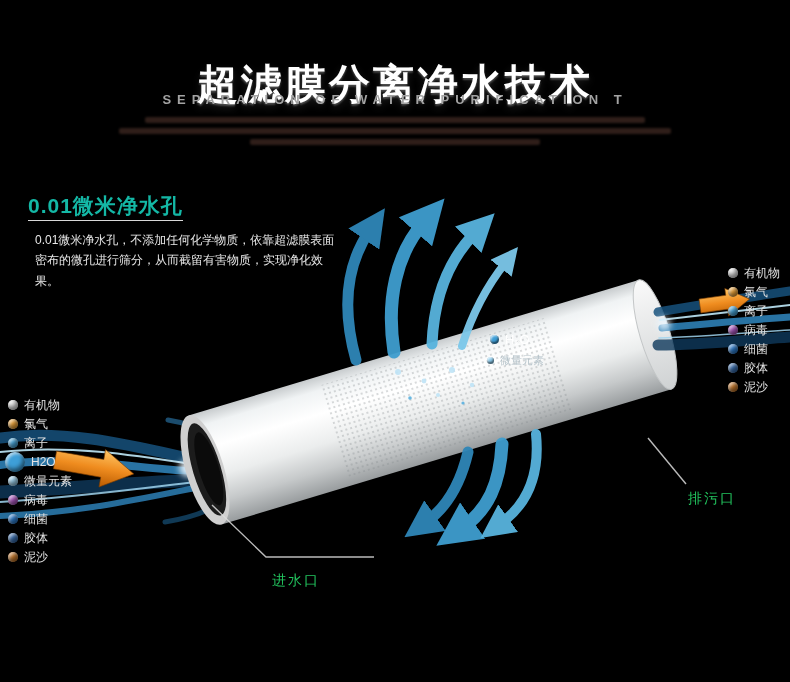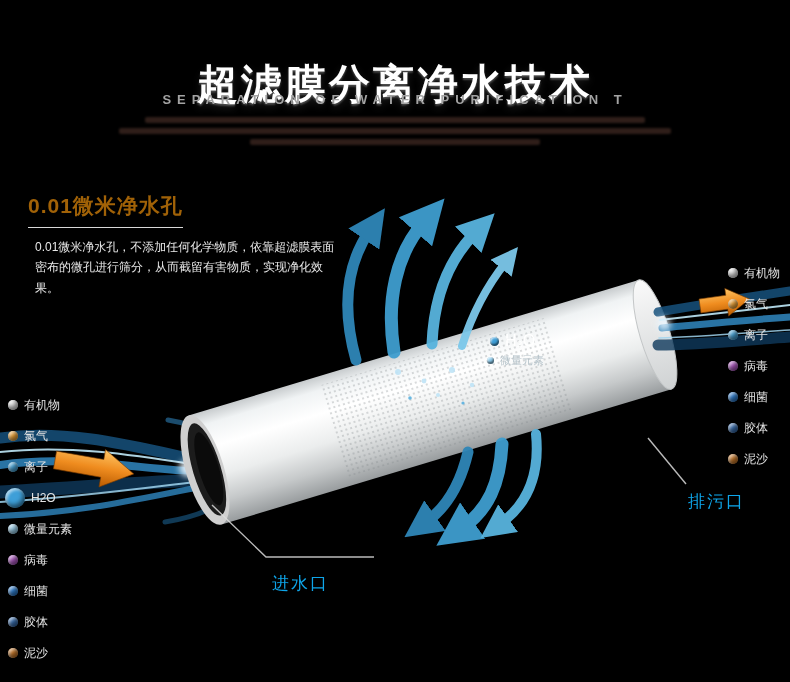--- a/index.html
+++ b/index.html
@@ -12,42 +12,42 @@
          font-size:41px;font-weight:800;letter-spacing:3px;color:#fff;
          text-shadow:0 2px 2px rgba(150,150,150,.45), 0 4px 8px rgba(255,255,255,.12);}
   .subtitle{position:absolute;z-index:2;top:92px;left:0;width:100%;text-align:center;
             font-size:13px;letter-spacing:6px;color:#a3a3a3;font-weight:bold;}
   .fineprint{position:absolute;z-index:2;top:117px;left:0;width:100%;
              display:flex;flex-direction:column;align-items:center;gap:5px;}
   .fineprint .fp{height:6px;border-radius:2px;background:rgba(135,85,72,.35);filter:blur(1px);}
   .fp1{width:500px;} .fp2{width:552px;background:rgba(120,80,70,.3);} .fp3{width:290px;background:rgba(130,88,75,.3);}
 
   .feature{position:absolute;z-index:2;left:28px;top:192px;width:312px;}
-  .feature h2{margin:0;font-size:21px;font-weight:bold;color:#a16207;display:inline-block;
-              padding-bottom:7px;border-bottom:1px solid rgba(255,255,255,.85);letter-spacing:1px;}
+  .feature h2{margin:0;font-size:21px;font-weight:bold;color:#14b8a6;display:inline-block;
+              border-bottom:1px solid rgba(255,255,255,.85);letter-spacing:1px;}
   .feature p{margin:9px 0 0 7px;font-size:12px;line-height:1.7;color:#e8e8e8;}
 
-  .legend{position:absolute;z-index:3;display:flex;flex-direction:column;gap:17px;}
+  .legend{position:absolute;z-index:3;display:flex;flex-direction:column;gap:5px;}
   .legend-left{left:8px;top:398px;}
   .legend-right{left:728px;top:266px;}
   .lrow{display:flex;align-items:center;gap:6px;height:14px;}
   .ball{width:10px;height:10px;border-radius:50%;flex:none;
         box-shadow:inset -2px -3px 4px rgba(0,0,0,.55), inset 2px 2px 3px rgba(255,255,255,.6);}
   .ball.lg{width:20px;height:20px;margin-left:-3px;}
   .llabel{font-size:12px;color:#e3e3e3;white-space:nowrap;}
 
   .center-label{position:absolute;z-index:3;display:flex;align-items:center;gap:6px;}
-  .cl-h2o{left:490px;top:332px;font-size:16px;color:#fff;}
+  .cl-h2o{left:490px;top:332px;font-size:13px;color:#fff;}
   .cl-trace{left:487px;top:353px;font-size:11px;color:#b5c3ca;}
   .dot{border-radius:50%;flex:none;
        box-shadow:inset -1px -2px 2px rgba(0,0,0,.55), inset 1px 1px 2px rgba(255,255,255,.75);}
   .dot-h2o{width:9px;height:9px;background:#3e9fd8;}
   .dot-trace{width:7px;height:7px;background:#8fcdee;}
 
-  .callout{position:absolute;z-index:3;font-size:17px;color:#0ea5e9;letter-spacing:2px;}
+  .callout{position:absolute;z-index:3;font-size:14px;color:#22c55e;letter-spacing:2px;}
   .callout-inlet{left:260px;top:572px;margin-left:12px;}
   .callout-drain{left:688px;top:490px;}
 </style>
 </head>
 <body>
 
 <div class="stage">
 
   <svg class="diagram" width="790" height="682" viewBox="0 0 790 682">
     <defs>

